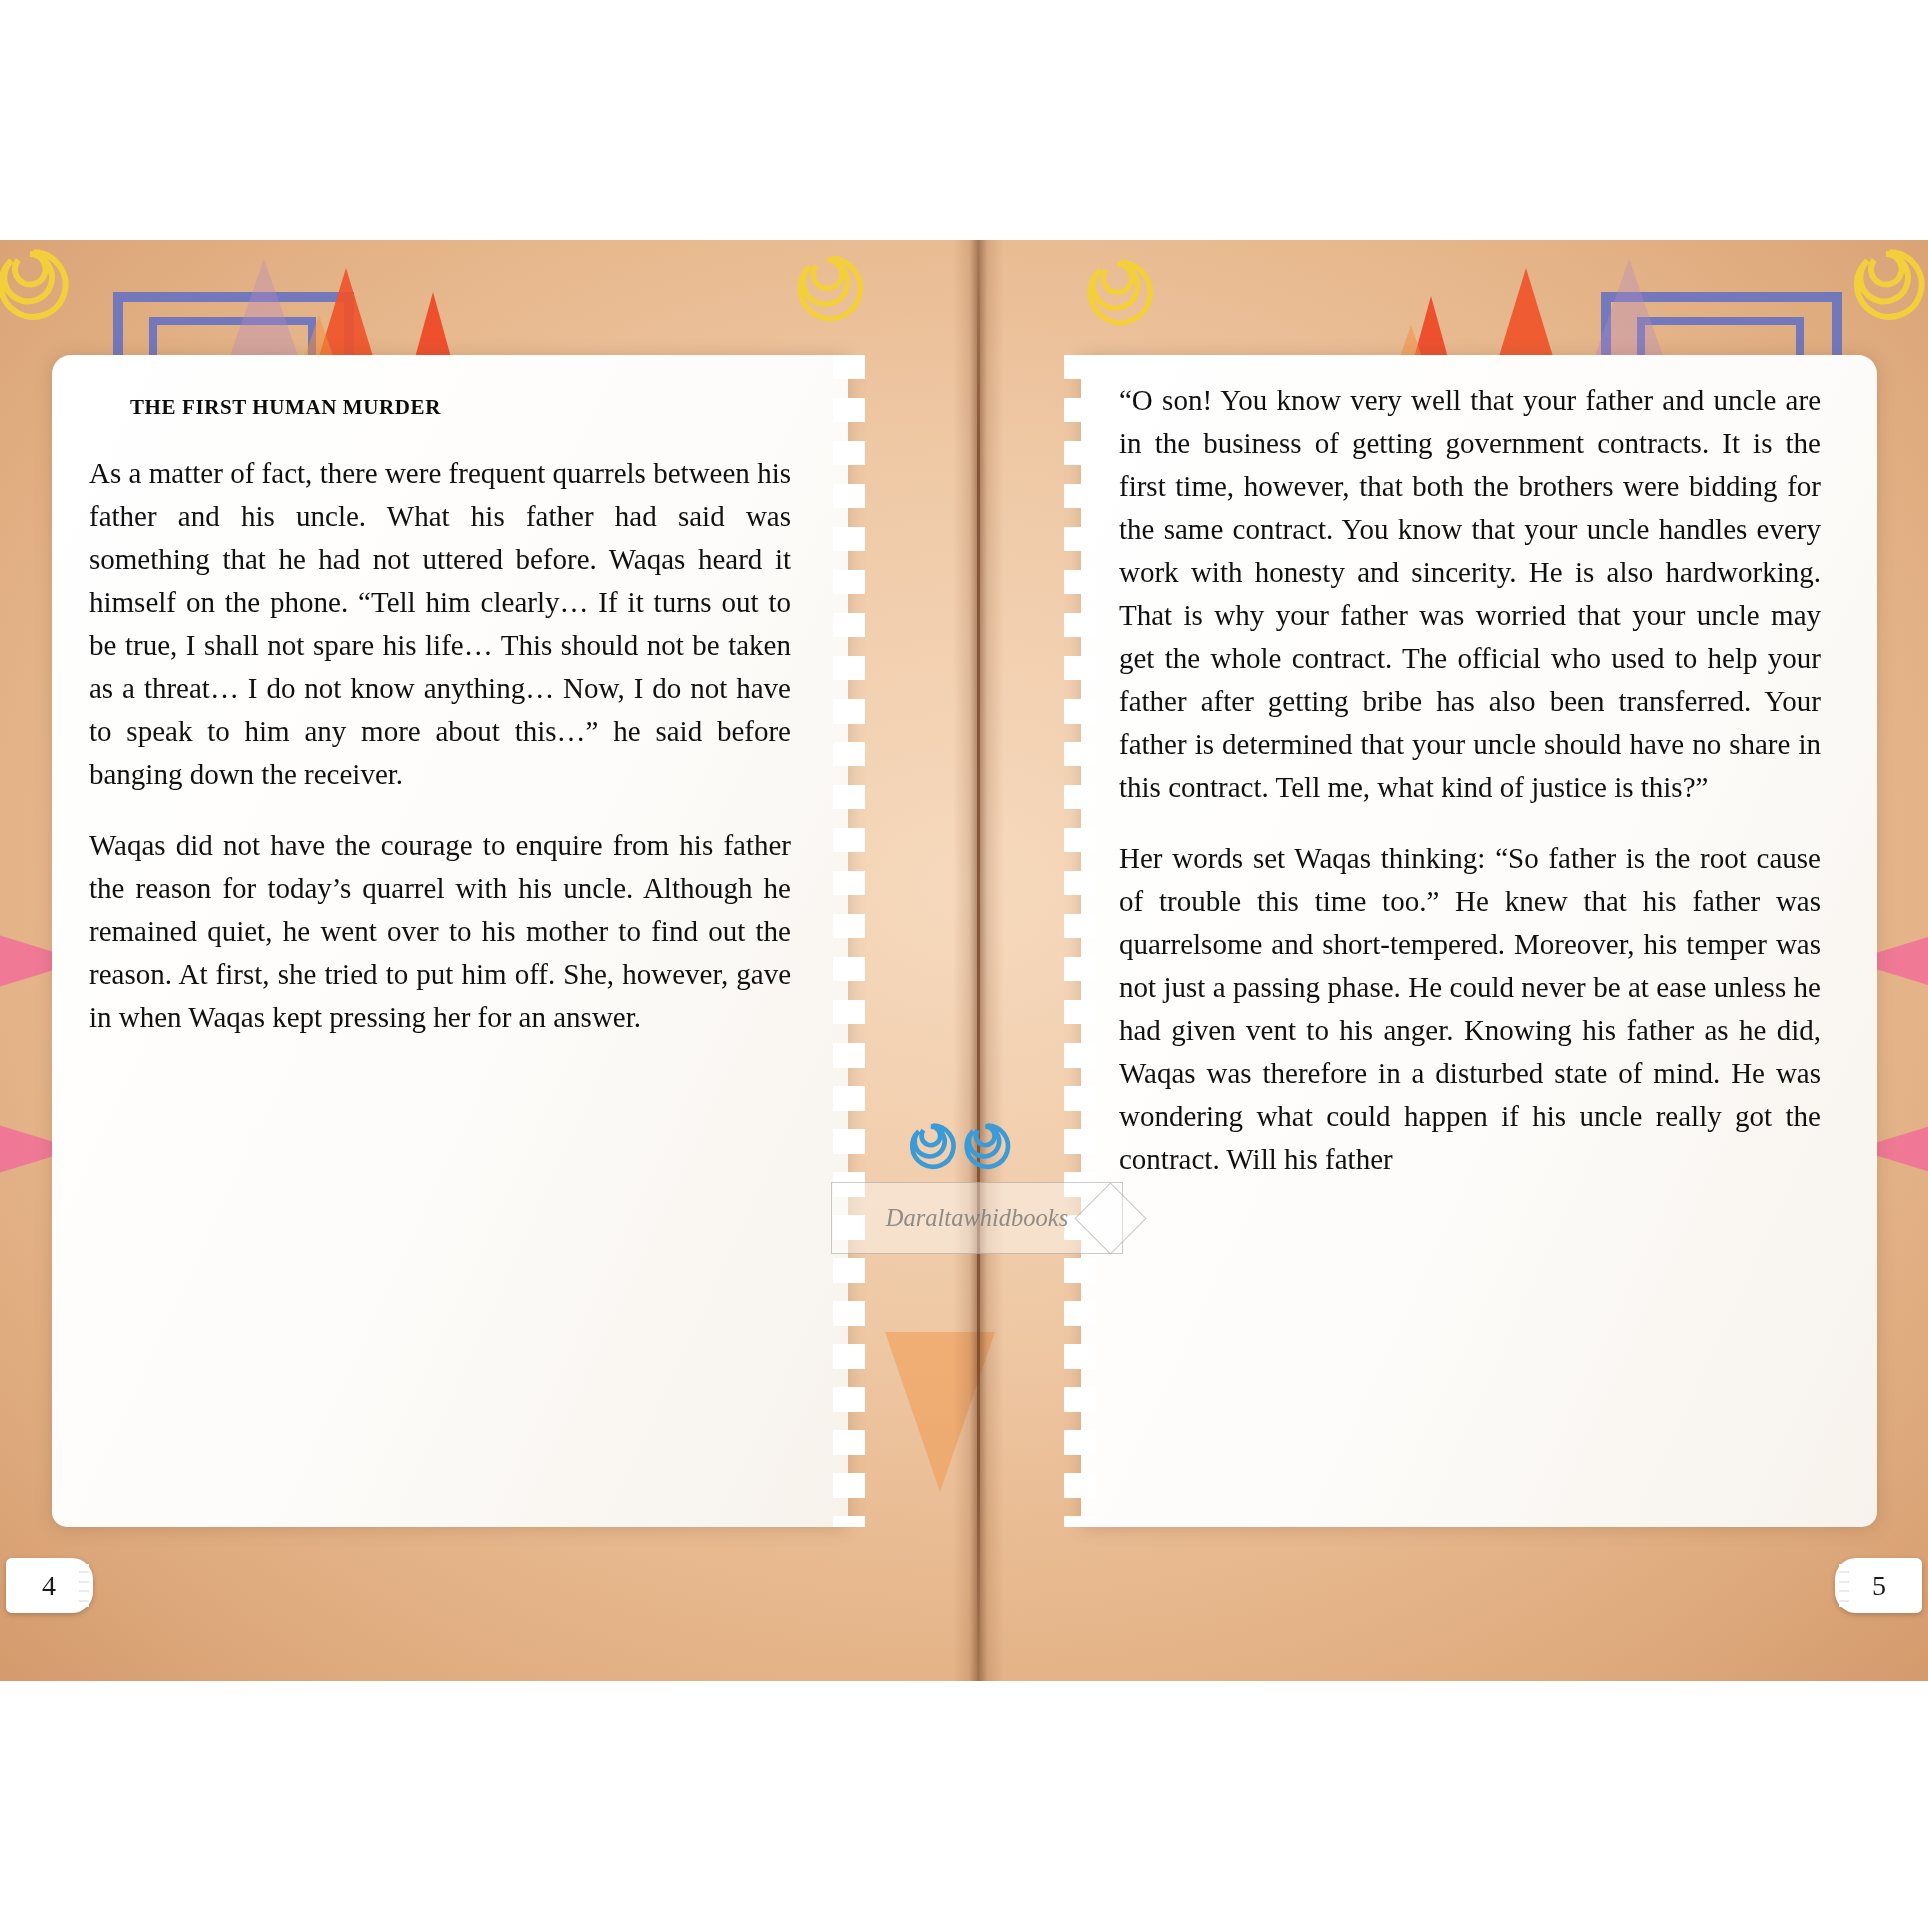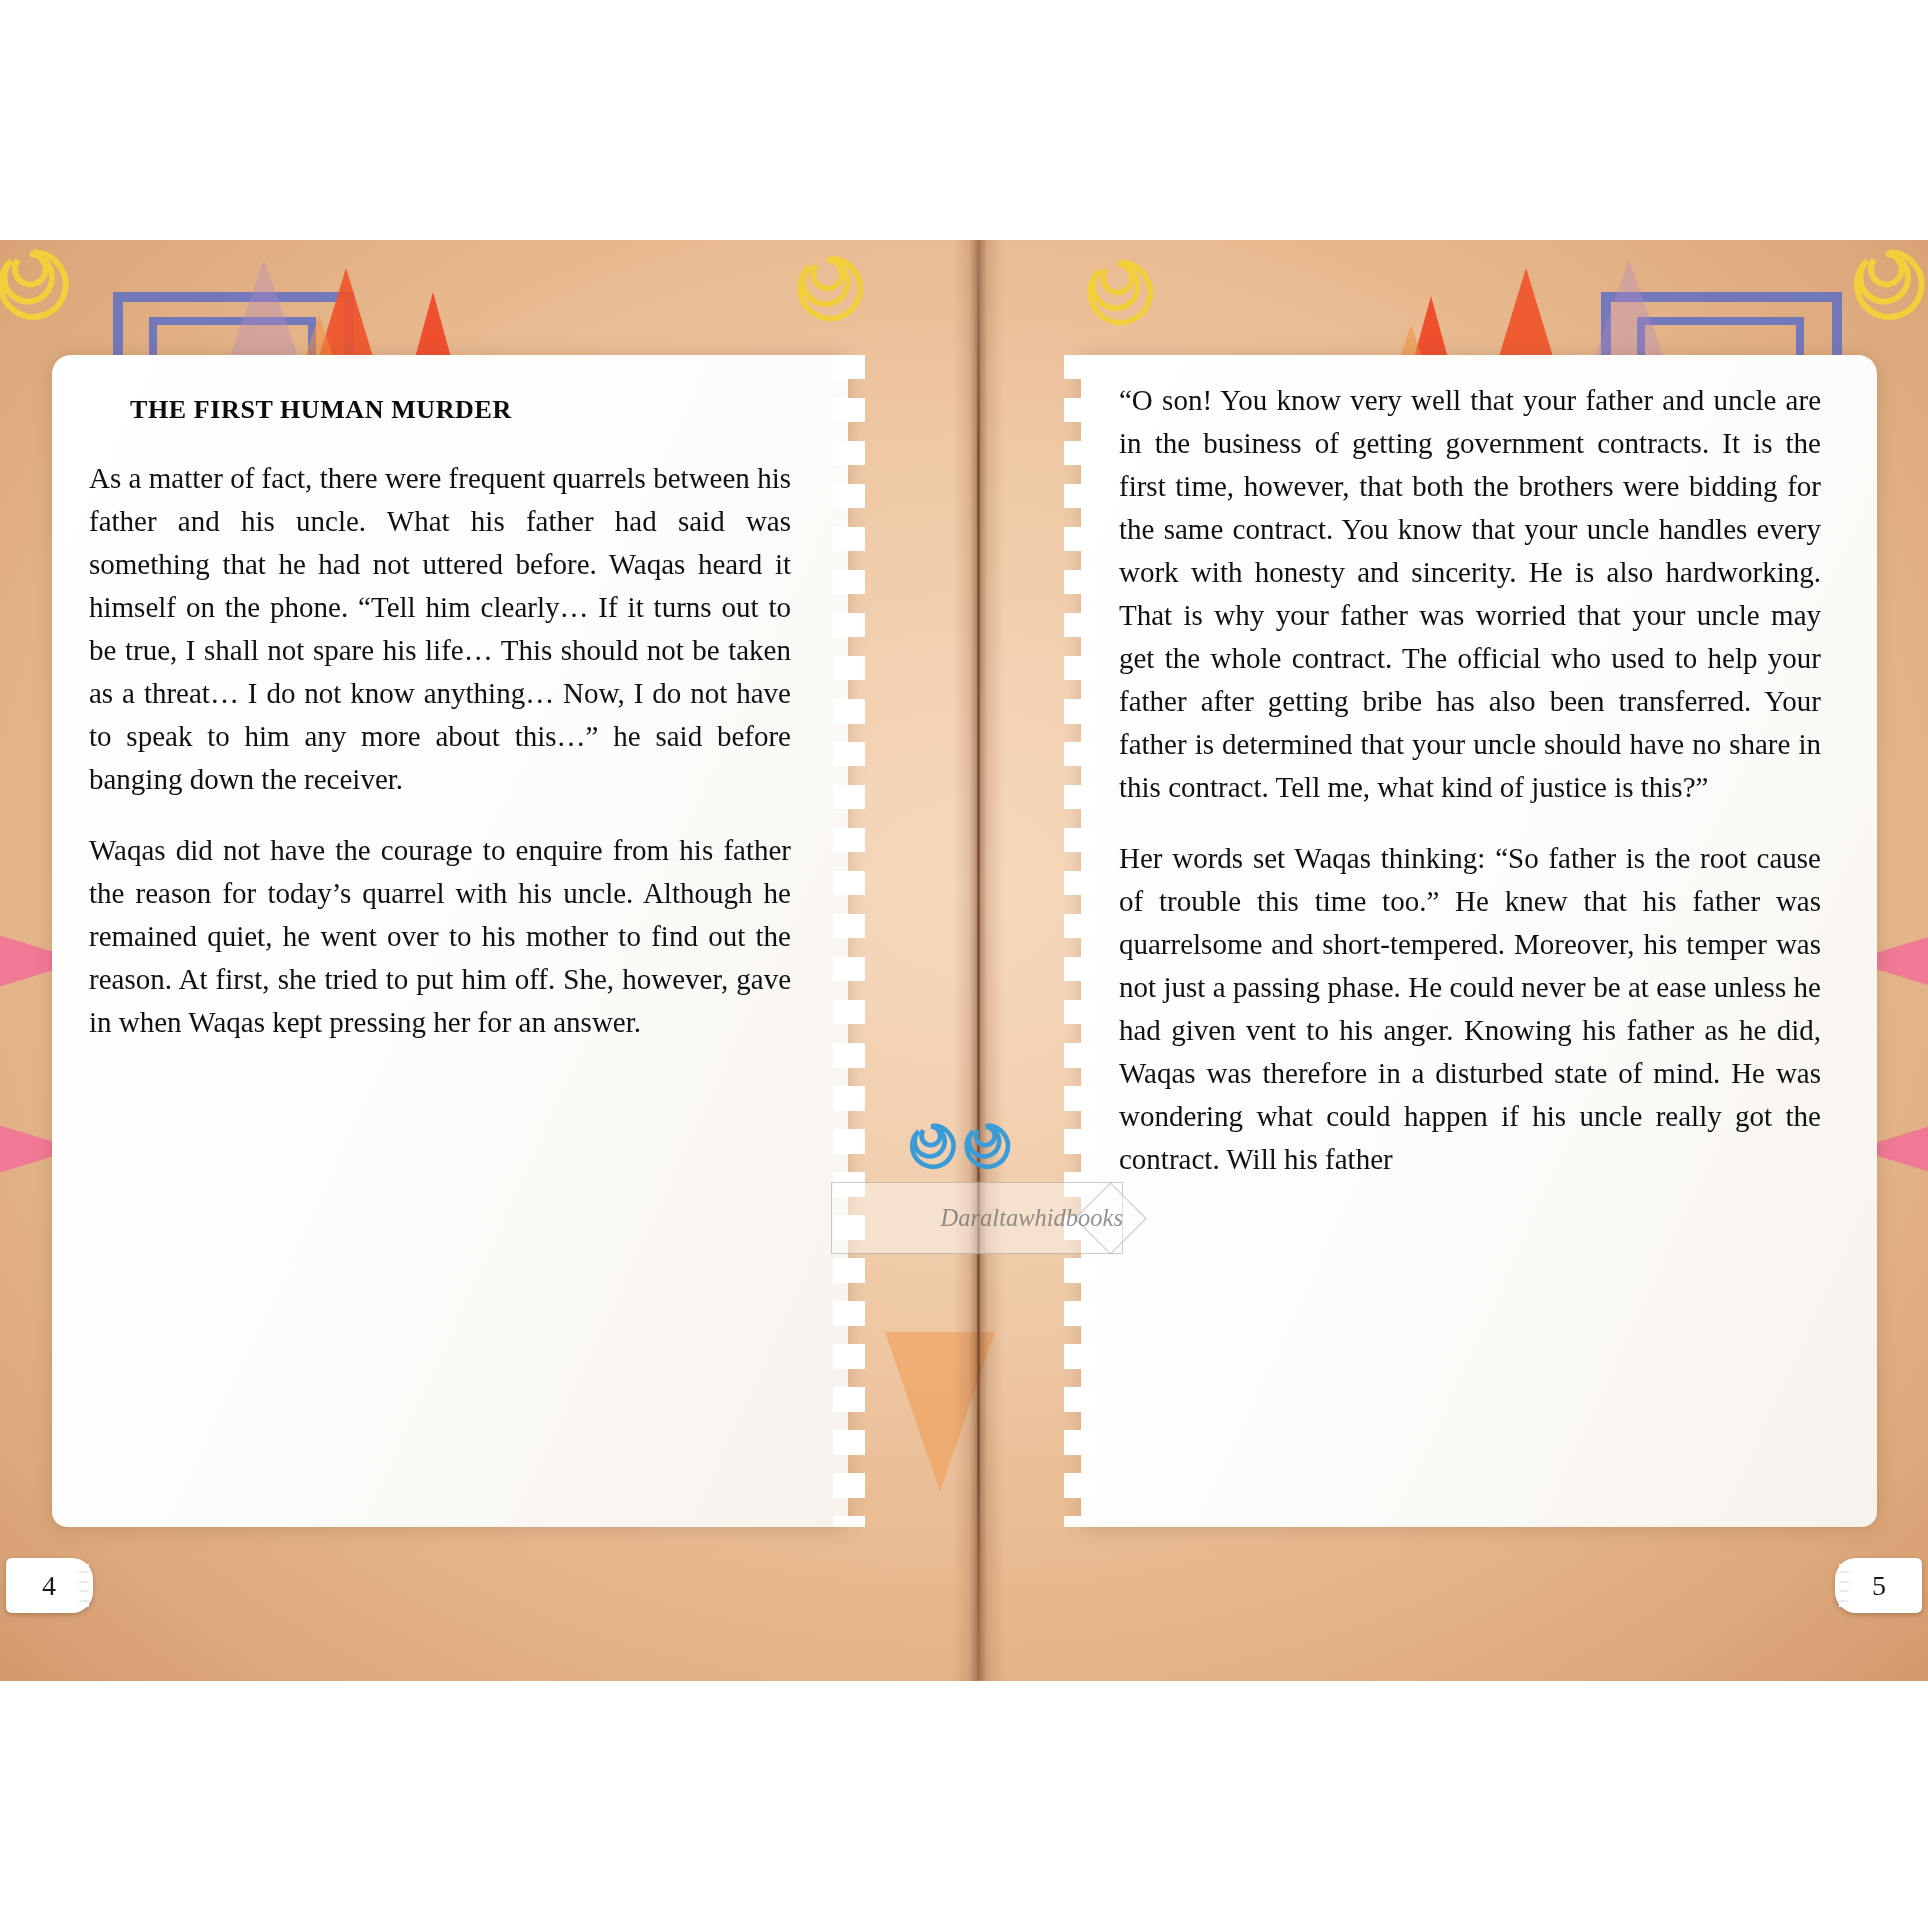--- a/index.html
+++ b/index.html
@@ -106,21 +106,21 @@
     width: 702px;
     padding: 0;
     color: #111111;
   }
   .column.left  { left: 89px; top: 155px; }
   .column.right { left: 1119px; top: 139px; }
 
   .chapter-title {
     font-family: "Liberation Serif", serif;
     font-weight: bold;
-    font-size: 26px;
+    font-size: 21px;
     letter-spacing: 0.6px;
     margin: 0 0 32px 0;
     padding-left: 41px;
     color: #0c0c0c;
   }
 
   .para {
     font-size: 29px;
     line-height: 43px;
     text-align: justify;
@@ -132,21 +132,21 @@
 
   
   .watermark {
     position: absolute;
     left: 831px;
     top: 942px;
     width: 292px;
     height: 72px;
     display: flex;
     align-items: center;
-    justify-content: flex-end;
+    justify-content: center;
     pointer-events: none;
   }
   .watermark .wm-plate {
     position: absolute;
     inset: 0;
     background: rgba(255,255,255,.42);
     border: 1.9px solid rgba(140,140,140,.45);
   }
   .watermark .wm-text {
     position: relative;

